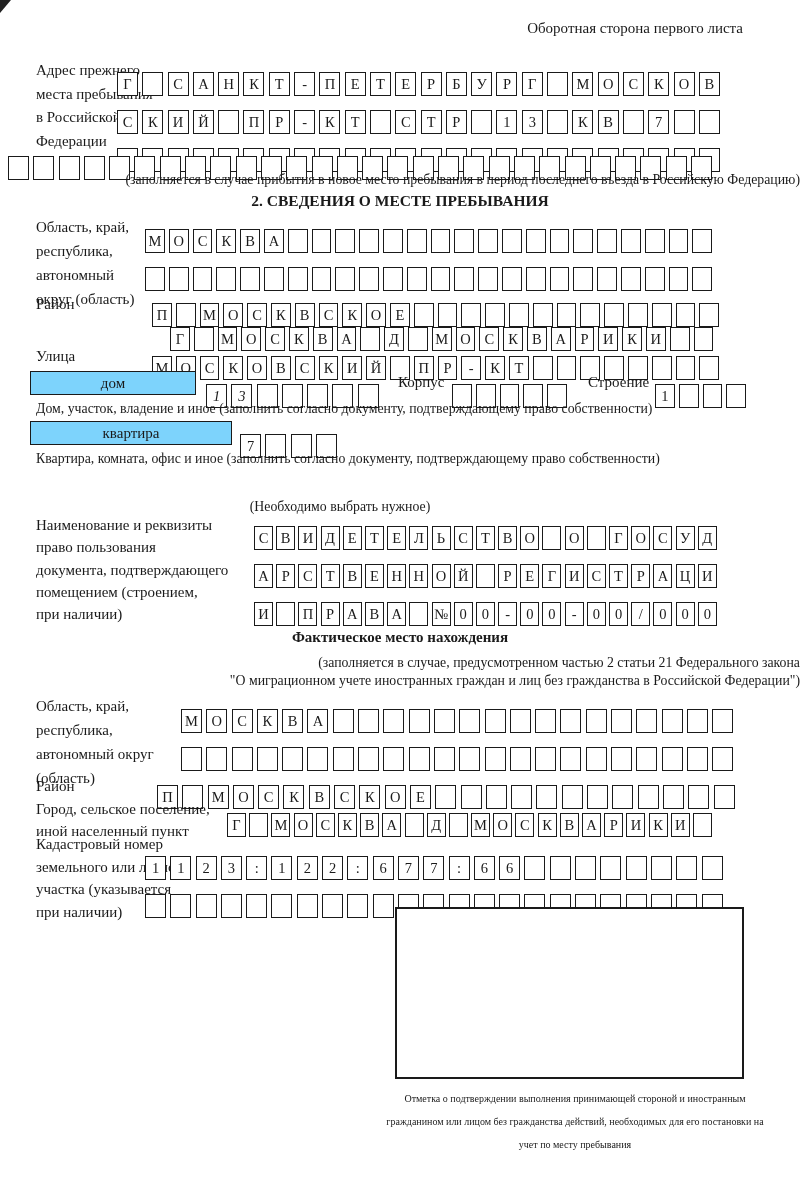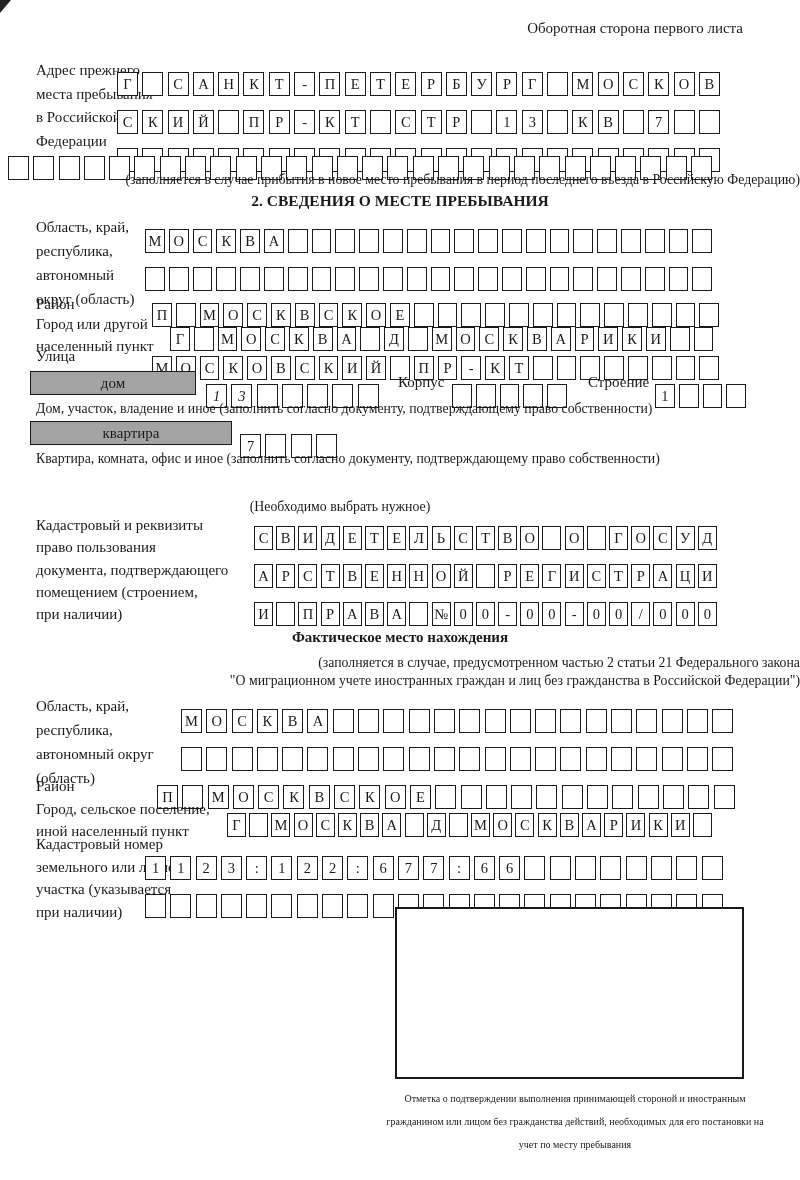--- a/index.html
+++ b/index.html
@@ -15,21 +15,21 @@
   .cellrow{white-space:nowrap;height:25.2px;margin-bottom:2.8px;margin-top:13px;}
   .cell{
     display:inline-block;box-sizing:content-box;width:19px;height:22px;
     border:1.6px solid #1a1a1a;margin-right:4.3px;text-align:center;
     line-height:22px;font-size:14.5px;vertical-align:top;background:#fff;
   }
   .mid .cell{width:17.8px;margin-right:4px;}
   .tight .cell{width:17px;margin-right:3.2px;}
   .widebox{
     display:inline-block;box-sizing:content-box;border:1.6px solid #1a1a1a;height:22px;
-    text-align:center;line-height:22px;font-size:15px;background:#a3a3a3;vertical-align:top;
+    text-align:center;line-height:22px;font-size:15px;background:#7dd3fc;vertical-align:top;
   }
   .caption{font-size:13.8px;white-space:nowrap;}
   .center{left:0;right:0;text-align:right;}
   .heading{left:0;right:0;text-align:center;font-weight:bold;font-size:15.5px;}
   .inline-lbl{font-size:15px;white-space:nowrap;}
   .bigbox{border:2px solid #1a1a1a;background:#fff;}
   .stamp{font-size:10px;line-height:23px;text-align:center;}
 </style>
 </head>
 <body>
@@ -63,24 +63,20 @@
     <div>округ (область)</div>
   </div>
   <div class="abs" style="top:216px;left:145px;">
     <div class="cellrow mid"><span class="cell">М</span><span class="cell">О</span><span class="cell">С</span><span class="cell">К</span><span class="cell">В</span><span class="cell">А</span><span class="cell"></span><span class="cell"></span><span class="cell"></span><span class="cell"></span><span class="cell"></span><span class="cell"></span><span class="cell"></span><span class="cell"></span><span class="cell"></span><span class="cell"></span><span class="cell"></span><span class="cell"></span><span class="cell"></span><span class="cell"></span><span class="cell"></span><span class="cell"></span><span class="cell"></span><span class="cell"></span></div>
     <div class="cellrow mid"><span class="cell"></span><span class="cell"></span><span class="cell"></span><span class="cell"></span><span class="cell"></span><span class="cell"></span><span class="cell"></span><span class="cell"></span><span class="cell"></span><span class="cell"></span><span class="cell"></span><span class="cell"></span><span class="cell"></span><span class="cell"></span><span class="cell"></span><span class="cell"></span><span class="cell"></span><span class="cell"></span><span class="cell"></span><span class="cell"></span><span class="cell"></span><span class="cell"></span><span class="cell"></span><span class="cell"></span></div>
   </div>
 
   <div class="abs lbl" style="top:293px;left:36px;">Район</div>
   <div class="abs cellrow mid" style="top:290px;left:152px;"><span class="cell">П</span><span class="cell"></span><span class="cell">М</span><span class="cell">О</span><span class="cell">С</span><span class="cell">К</span><span class="cell">В</span><span class="cell">С</span><span class="cell">К</span><span class="cell">О</span><span class="cell">Е</span><span class="cell"></span><span class="cell"></span><span class="cell"></span><span class="cell"></span><span class="cell"></span><span class="cell"></span><span class="cell"></span><span class="cell"></span><span class="cell"></span><span class="cell"></span><span class="cell"></span><span class="cell"></span><span class="cell"></span></div>
 
-  <div class="abs lbl lh22" style="top:313px;left:36px;">
-    <div>Город или другой</div>
-    <div>населенный пункт</div>
-  </div>
   <div class="abs cellrow mid" style="top:314px;left:170px;"><span class="cell">Г</span><span class="cell"></span><span class="cell">М</span><span class="cell">О</span><span class="cell">С</span><span class="cell">К</span><span class="cell">В</span><span class="cell">А</span><span class="cell"></span><span class="cell">Д</span><span class="cell"></span><span class="cell">М</span><span class="cell">О</span><span class="cell">С</span><span class="cell">К</span><span class="cell">В</span><span class="cell">А</span><span class="cell">Р</span><span class="cell">И</span><span class="cell">К</span><span class="cell">И</span><span class="cell"></span><span class="cell"></span></div>
 
   <div class="abs lbl" style="top:345px;left:36px;">Улица</div>
   <div class="abs cellrow mid" style="top:343px;left:152px;"><span class="cell">М</span><span class="cell">О</span><span class="cell">С</span><span class="cell">К</span><span class="cell">О</span><span class="cell">В</span><span class="cell">С</span><span class="cell">К</span><span class="cell">И</span><span class="cell">Й</span><span class="cell"></span><span class="cell">П</span><span class="cell">Р</span><span class="cell">-</span><span class="cell">К</span><span class="cell">Т</span><span class="cell"></span><span class="cell"></span><span class="cell"></span><span class="cell"></span><span class="cell"></span><span class="cell"></span><span class="cell"></span><span class="cell"></span></div>
 
   <div class="abs" style="top:371px;left:0;width:800px;height:27px;">
     <span class="abs widebox" style="left:30px;width:164px;">дом</span>
     <span class="abs cellrow" style="left:206px;top:0;font-style:italic;"><span class="cell">1</span><span class="cell">3</span><span class="cell"></span><span class="cell"></span><span class="cell"></span><span class="cell"></span><span class="cell"></span></span>
     <span class="abs inline-lbl" style="left:398px;top:3px;">Корпус</span>
     <span class="abs cellrow mid" style="left:452px;top:0;"><span class="cell"></span><span class="cell"></span><span class="cell"></span><span class="cell"></span><span class="cell"></span></span>
@@ -91,21 +87,21 @@
 
   <div class="abs" style="top:421px;left:0;width:800px;height:27px;">
     <span class="abs widebox" style="left:30px;width:200px;">квартира</span>
     <span class="abs cellrow" style="left:240px;top:0;"><span class="cell">7</span><span class="cell"></span><span class="cell"></span><span class="cell"></span></span>
   </div>
   <div class="abs caption" style="top:451px;left:36px;">Квартира, комната, офис и иное (заполнить согласно документу, подтверждающему право собственности)</div>
 
   <div class="abs caption" style="top:499px;left:160px;width:360px;text-align:center;">(Необходимо выбрать нужное)</div>
 
   <div class="abs lbl lh223" style="top:514px;left:36px;">
-    <div>Кадастровый и реквизиты</div>
+    <div>Наименование и реквизиты</div>
     <div>право пользования</div>
     <div>документа, подтверждающего</div>
     <div>помещением (строением,</div>
     <div>при наличии)</div>
   </div>
   <div class="abs" style="top:513px;left:254px;">
     <div class="cellrow tight"><span class="cell">С</span><span class="cell">В</span><span class="cell">И</span><span class="cell">Д</span><span class="cell">Е</span><span class="cell">Т</span><span class="cell">Е</span><span class="cell">Л</span><span class="cell">Ь</span><span class="cell">С</span><span class="cell">Т</span><span class="cell">В</span><span class="cell">О</span><span class="cell"></span><span class="cell">О</span><span class="cell"></span><span class="cell">Г</span><span class="cell">О</span><span class="cell">С</span><span class="cell">У</span><span class="cell">Д</span></div>
     <div class="cellrow tight"><span class="cell">А</span><span class="cell">Р</span><span class="cell">С</span><span class="cell">Т</span><span class="cell">В</span><span class="cell">Е</span><span class="cell">Н</span><span class="cell">Н</span><span class="cell">О</span><span class="cell">Й</span><span class="cell"></span><span class="cell">Р</span><span class="cell">Е</span><span class="cell">Г</span><span class="cell">И</span><span class="cell">С</span><span class="cell">Т</span><span class="cell">Р</span><span class="cell">А</span><span class="cell">Ц</span><span class="cell">И</span></div>
     <div class="cellrow tight"><span class="cell">И</span><span class="cell"></span><span class="cell">П</span><span class="cell">Р</span><span class="cell">А</span><span class="cell">В</span><span class="cell">А</span><span class="cell"></span><span class="cell">№</span><span class="cell">0</span><span class="cell">0</span><span class="cell">-</span><span class="cell">0</span><span class="cell">0</span><span class="cell">-</span><span class="cell">0</span><span class="cell">0</span><span class="cell">/</span><span class="cell">0</span><span class="cell">0</span><span class="cell">0</span></div>
   </div>

